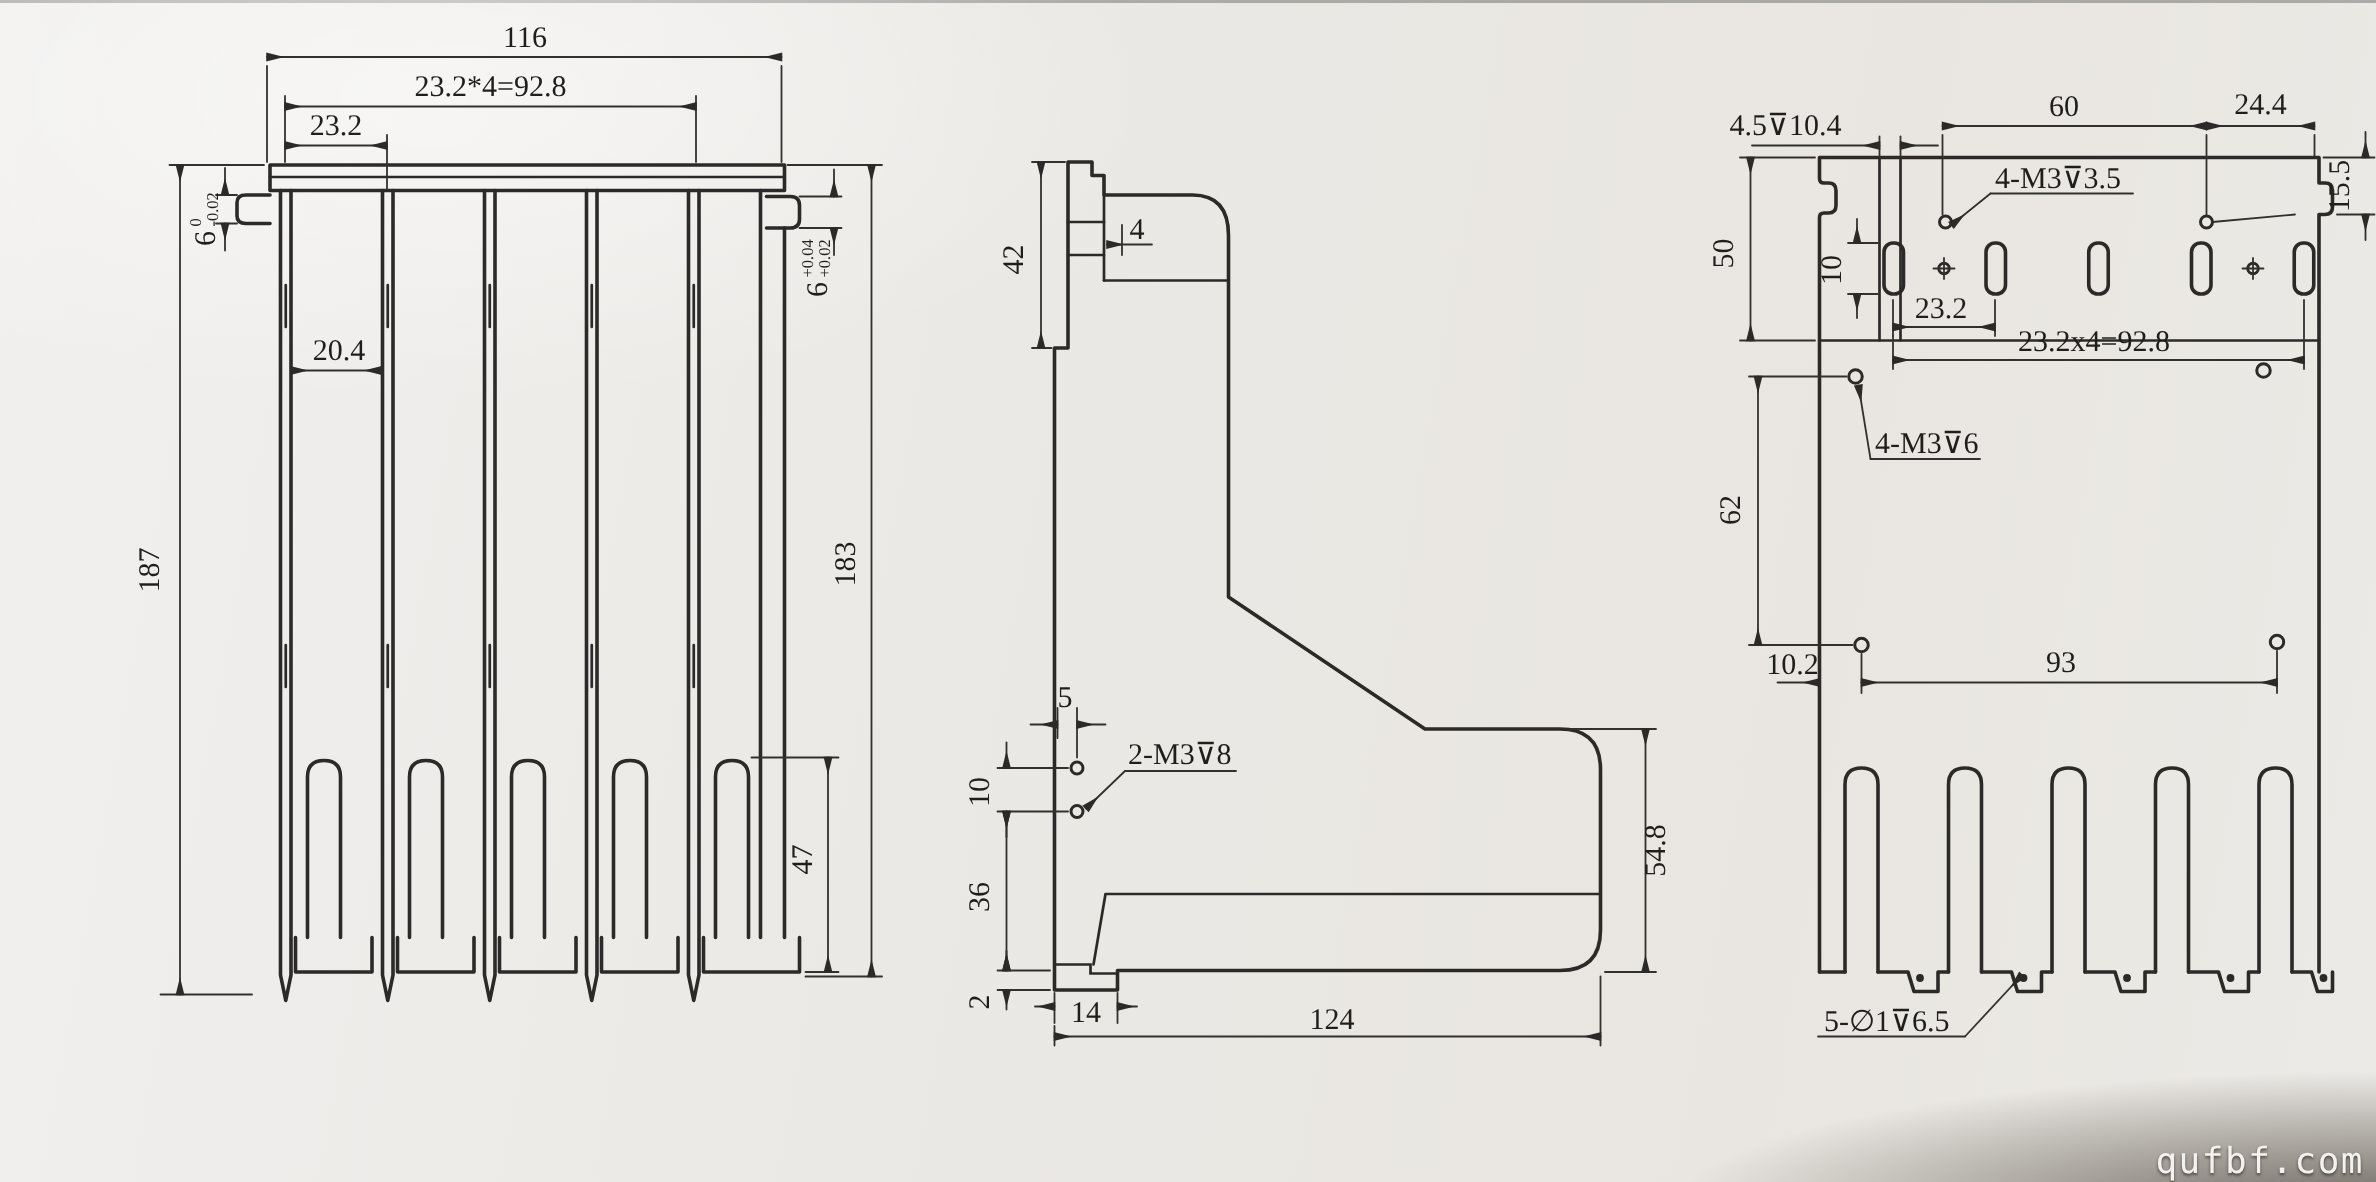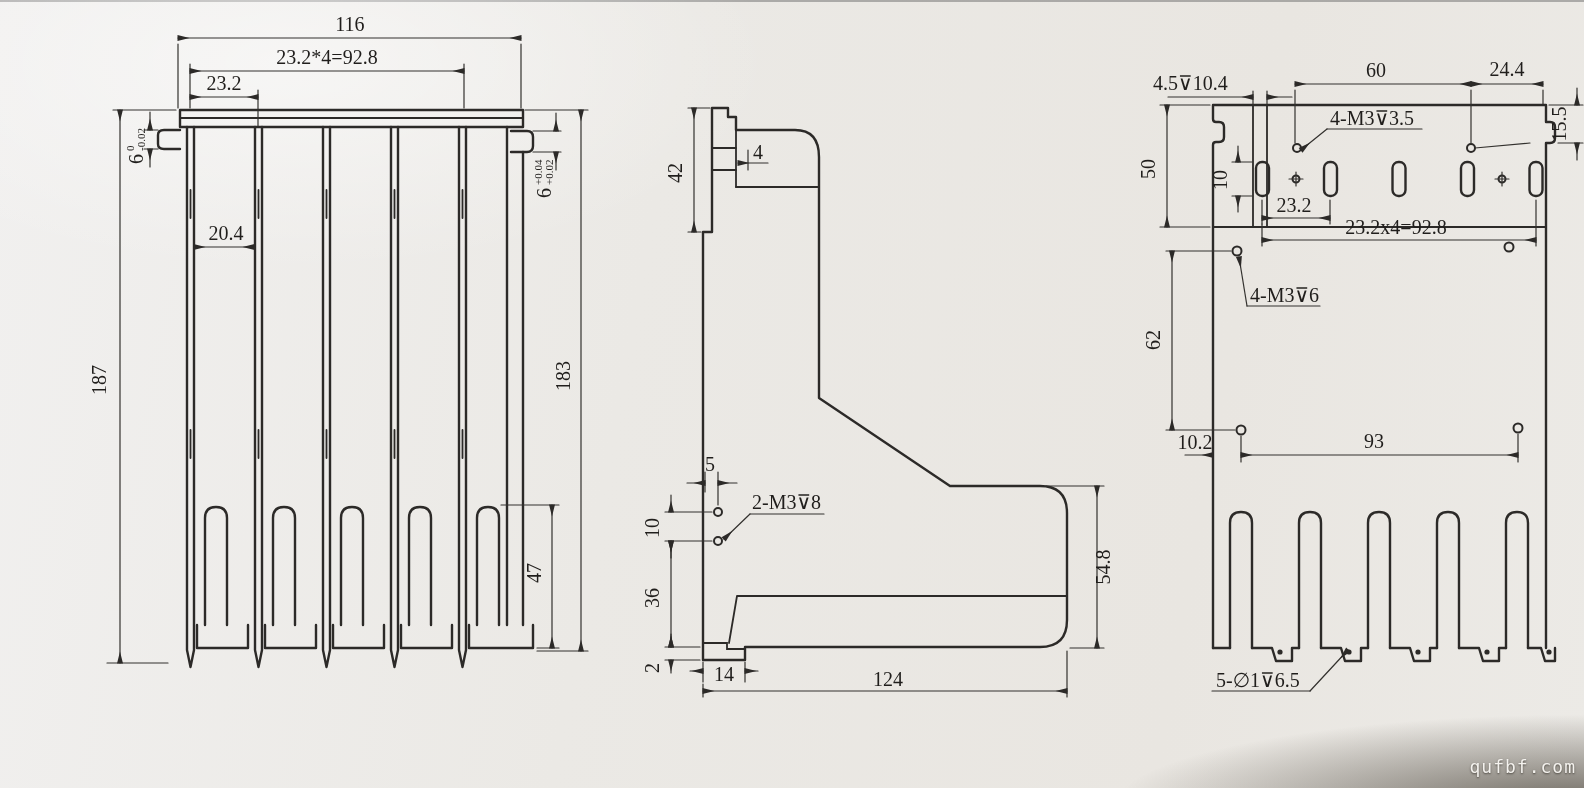--- a/index.html
+++ b/index.html
@@ -7,22 +7,22 @@
     width:1584px;height:788px;overflow:hidden;position:relative;
     background:linear-gradient(100deg,#f1f0ef 0%,#ebe9e5 40%,#e9e6e1 75%,#eceae6 100%);
     font-family:"Liberation Serif",serif;
   }
   .top-edge{position:absolute;left:0;top:0;width:1584px;height:2px;background:#777;opacity:.55;}
   .sheen{position:absolute;left:0;top:0;width:1584px;height:788px;pointer-events:none;
     background:radial-gradient(ellipse 700px 300px at 18% 8%, rgba(255,255,255,.5), rgba(255,255,255,0) 70%);}
   .shade{position:absolute;right:0;bottom:0;width:900px;height:130px;pointer-events:none;
     background:radial-gradient(ellipse 760px 150px at 100% 115%, rgba(72,66,56,.8), rgba(72,66,56,0) 62%);}
   .watermark{
-    position:absolute;right:8px;bottom:11px;z-index:5;
-    font-family:"DejaVu Sans Mono",monospace;font-size:18px;letter-spacing:1px;
+    position:absolute;right:8px;bottom:0;z-index:5;
+    font-family:"DejaVu Sans Mono",monospace;font-size:24px;letter-spacing:1px;
     color:#f4f2ee;text-shadow:0 1px 2px rgba(40,35,28,.7);
   }
   svg{position:absolute;left:0;top:0;}
   .ln{stroke:#2c2a28;stroke-width:2.4;fill:none;stroke-linecap:round;stroke-linejoin:round;}
   .md{stroke:#2c2a28;stroke-width:1.8;fill:none;stroke-linecap:round;}
   .dim{stroke:#33312e;stroke-width:1.2;fill:none;stroke-linecap:round;}
   text.d{font-family:"Liberation Serif",serif;font-size:20px;fill:#201e1c;}
   text.t{font-family:"Liberation Serif",serif;font-size:11px;fill:#201e1c;}
   .hole{stroke:#2c2a28;stroke-width:2;fill:none;}
 </style>

